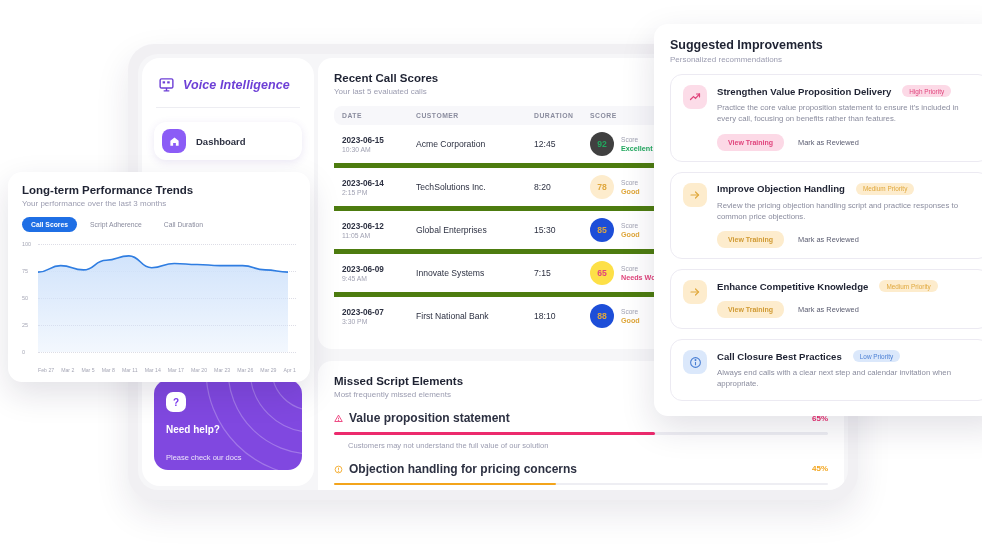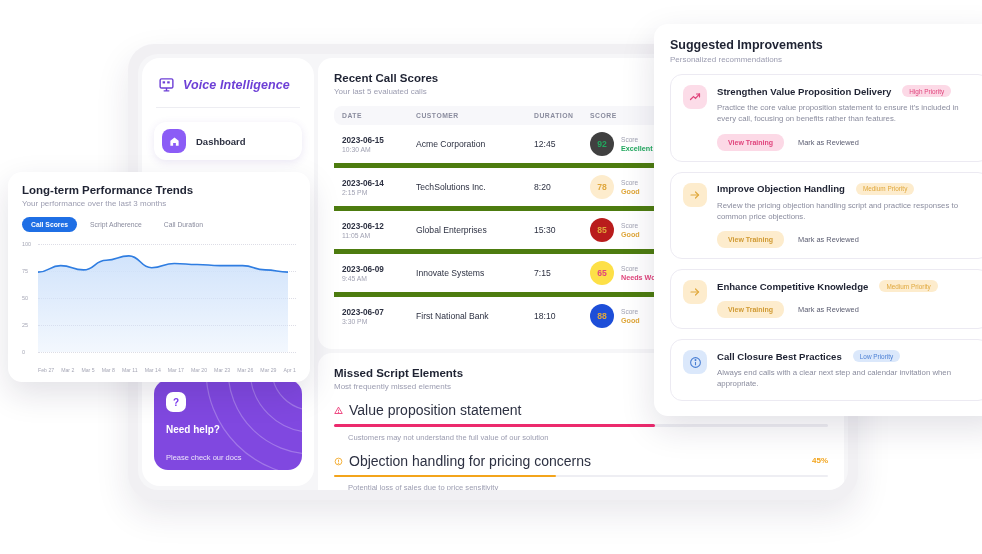--- a/index.html
+++ b/index.html
@@ -75,21 +75,21 @@
   .help-title { margin-top: 12px; font-size: 10px; font-weight: 700; position:relative; z-index:2;}
   .help-sub { font-size: 7.5px; opacity: .85; margin-top: 18px; position:relative; z-index:2;}
   .help-btn {
     margin-top: 8px; background:#fff; color:#2d3142;
     border-radius: 9px; text-align:center; padding: 5px 0;
     font-size: 6.5px; font-weight: 700; letter-spacing: .6px;
     position:relative; z-index:2; cursor:pointer;
   }
 
   
-  .content { flex: 1; padding: 4px 4px 4px 0; display:flex; flex-direction:column; gap: 4px; min-width:0;}
+  .content { flex: 1; padding: 4px 4px 4px 0; display:flex; flex-direction:column; gap: 12px; min-width:0;}
   .card { background:#fff; border-radius: 14px; padding: 14px 16px; }
   .card-title { font-size: 11.5px; font-weight: 700; color: #1f2333; }
   .card-sub { font-size: 8px; color: #9b9cb0; margin-top: 3px; }
 
   
   .tbl { width: 100%; margin-top: 10px; }
   .tbl-head {
     display:flex; background:#f7f7fa; border-radius:8px; padding: 6px 8px;
     font-size: 6.8px; font-weight:700; color:#8a8c9e; letter-spacing:.5px;
   }
@@ -112,21 +112,21 @@
   }
   .score-meta-l { font-size: 6.6px; color:#a0a1b2; }
   .score-meta-v { font-size: 7.2px; font-weight:700; margin-top:1px; }
   .tag {
     font-size: 6.6px; padding: 3px 7px; border-radius: 9px; white-space:nowrap;
   }
 
   
   .ms-item { margin-top: 10px; }
   .ms-top { display:flex; align-items:center; gap:6px; }
-  .ms-name { font-size: 14px; font-weight:400; color:#2d3142; }
+  .ms-name { font-size: 12px; font-weight:700; color:#2d3142; }
   .ms-pct { margin-left:auto; font-size: 8px; font-weight:700; }
   .ms-track { height: 2.5px; background:#eeeef3; border-radius:2px; margin-top:5px; position:relative; }
   .ms-fill { position:absolute; left:0; top:0; height:100%; border-radius:2px; }
   .ms-desc { font-size: 7.6px; color:#9b9cb0; margin-top:6px; margin-left:14px; }
 
   
   .chart-card {
     position:absolute; left: 8px; top: 172px; width: 302px; height: 210px;
     background:#fff; border-radius: 14px; padding: 12px 14px;
     box-shadow: 0 12px 32px rgba(30,25,60,.13);
@@ -279,21 +279,21 @@
                 </div>
                 <div class="tbl-row">
                   <div class="c-date">
       <div class="d-main">2023-06-12</div>
       <div class="d-sub">11:05 AM</div>
     </div>
     <div class="c-cust cust">Global Enterprises</div>
     <div class="c-dur dur">15:30</div>
     <div class="c-score">
       <div class="score-wrap">
-        <div class="score-circle" style="background:#b91c1c;color:#e0a83d">85</div>
+        <div class="score-circle" style="background:#1d4ed8;color:#e0a83d">85</div>
         <div>
           <div class="score-meta-l">Score</div>
           <div class="score-meta-v" style="color:#e0a83d">Good</div>
         </div>
       </div>
     </div>
     <div class="c-tags">
       <span class="tag" style="background:#dbe8fb;color:#4a7fd4">Effective Closing</span>
                     <span class="tag" style="background:#fcecd2;color:#c89344">Mis</span>
     </div>

